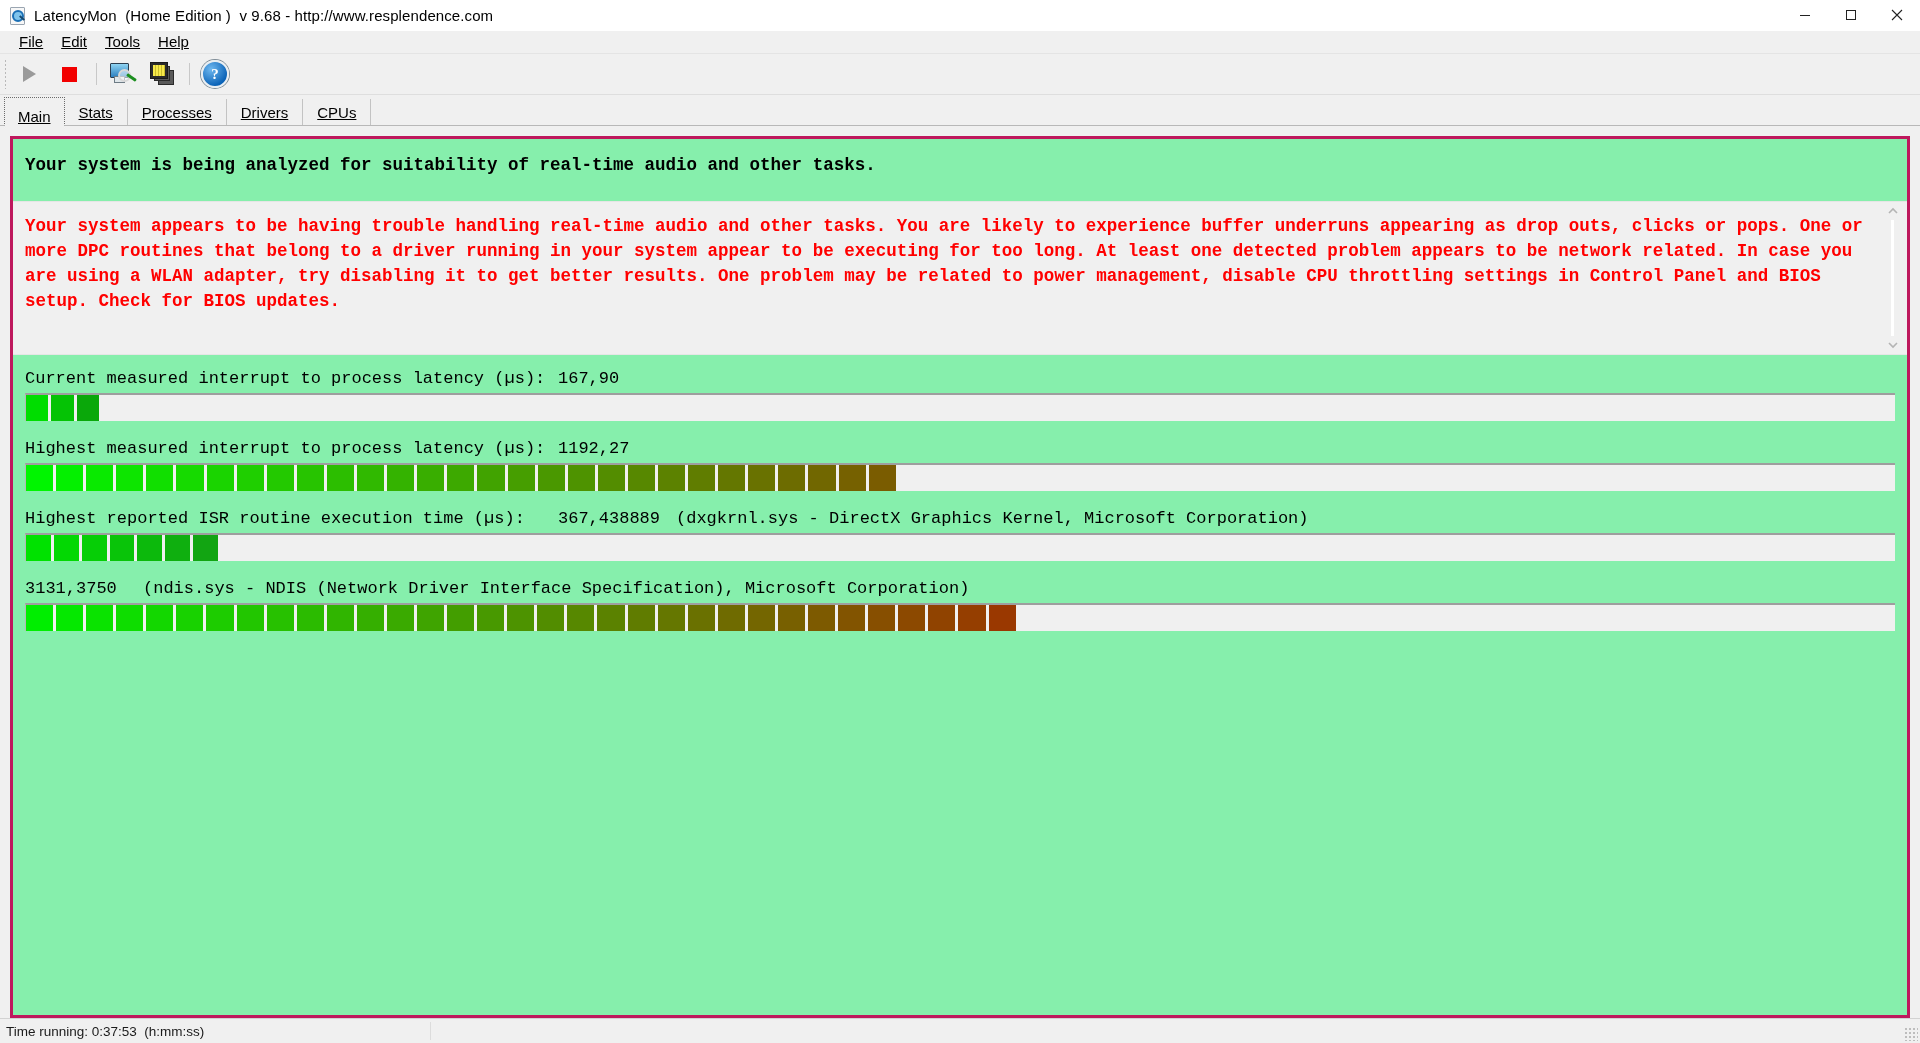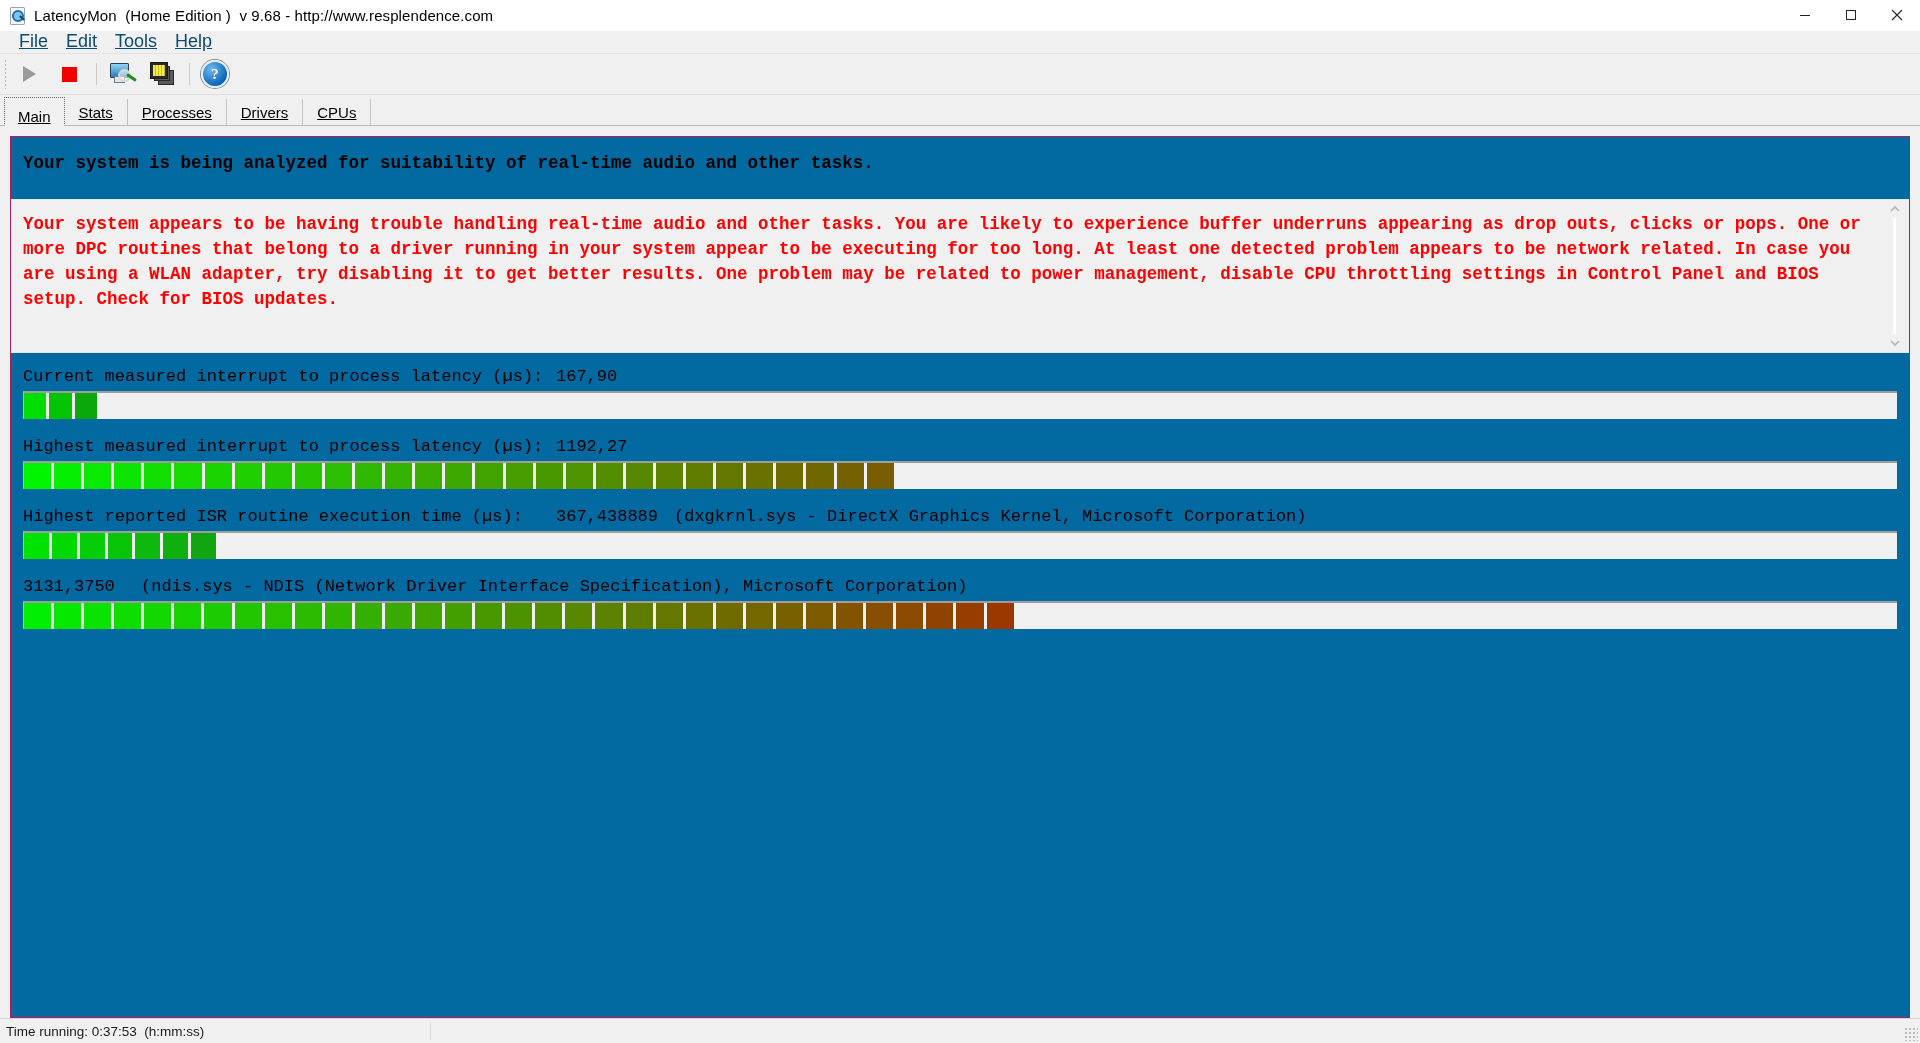--- a/index.html
+++ b/index.html
@@ -56,21 +56,21 @@
 
   
   .menubar {
     height: 22px; background: #f0f0f0;
     display: flex; align-items: center;
     border-bottom: 1px solid #e4e4e4;
     flex: 0 0 auto;
     padding-left: 10px;
   }
   .menu-item {
-    font-size: 18px; color: #0c4a6e; padding: 2px 9px 3px 9px;
+    font-size: 15px; color: #000000; padding: 2px 9px 3px 9px;
     white-space: pre;
   }
   .menu-item u { text-decoration: underline; }
 
   
   .toolbar {
     height: 40px; background: #f0f0f0;
     display: flex; align-items: center;
     flex: 0 0 auto;
     padding-left: 12px;
@@ -181,22 +181,22 @@
 
   
   .content-wrap {
     flex: 1 1 auto;
     padding: 10px 10px 0 10px;
     display: flex; flex-direction: column;
     min-height: 0;
   }
   .panel {
     flex: 1 1 auto;
-    background: #0369a1;
-    border: 1px solid #be185d;
+    background: #86efac;
+    border: 3px solid #be185d;
     position: relative;
     overflow: hidden;
   }
   .mono {
     font-family: "Liberation Mono", "DejaVu Sans Mono", monospace;
   }
   .hdr-line {
     font-size: 17.5px; font-weight: bold; color: #000;
     white-space: pre; letter-spacing: 0px;
   }

